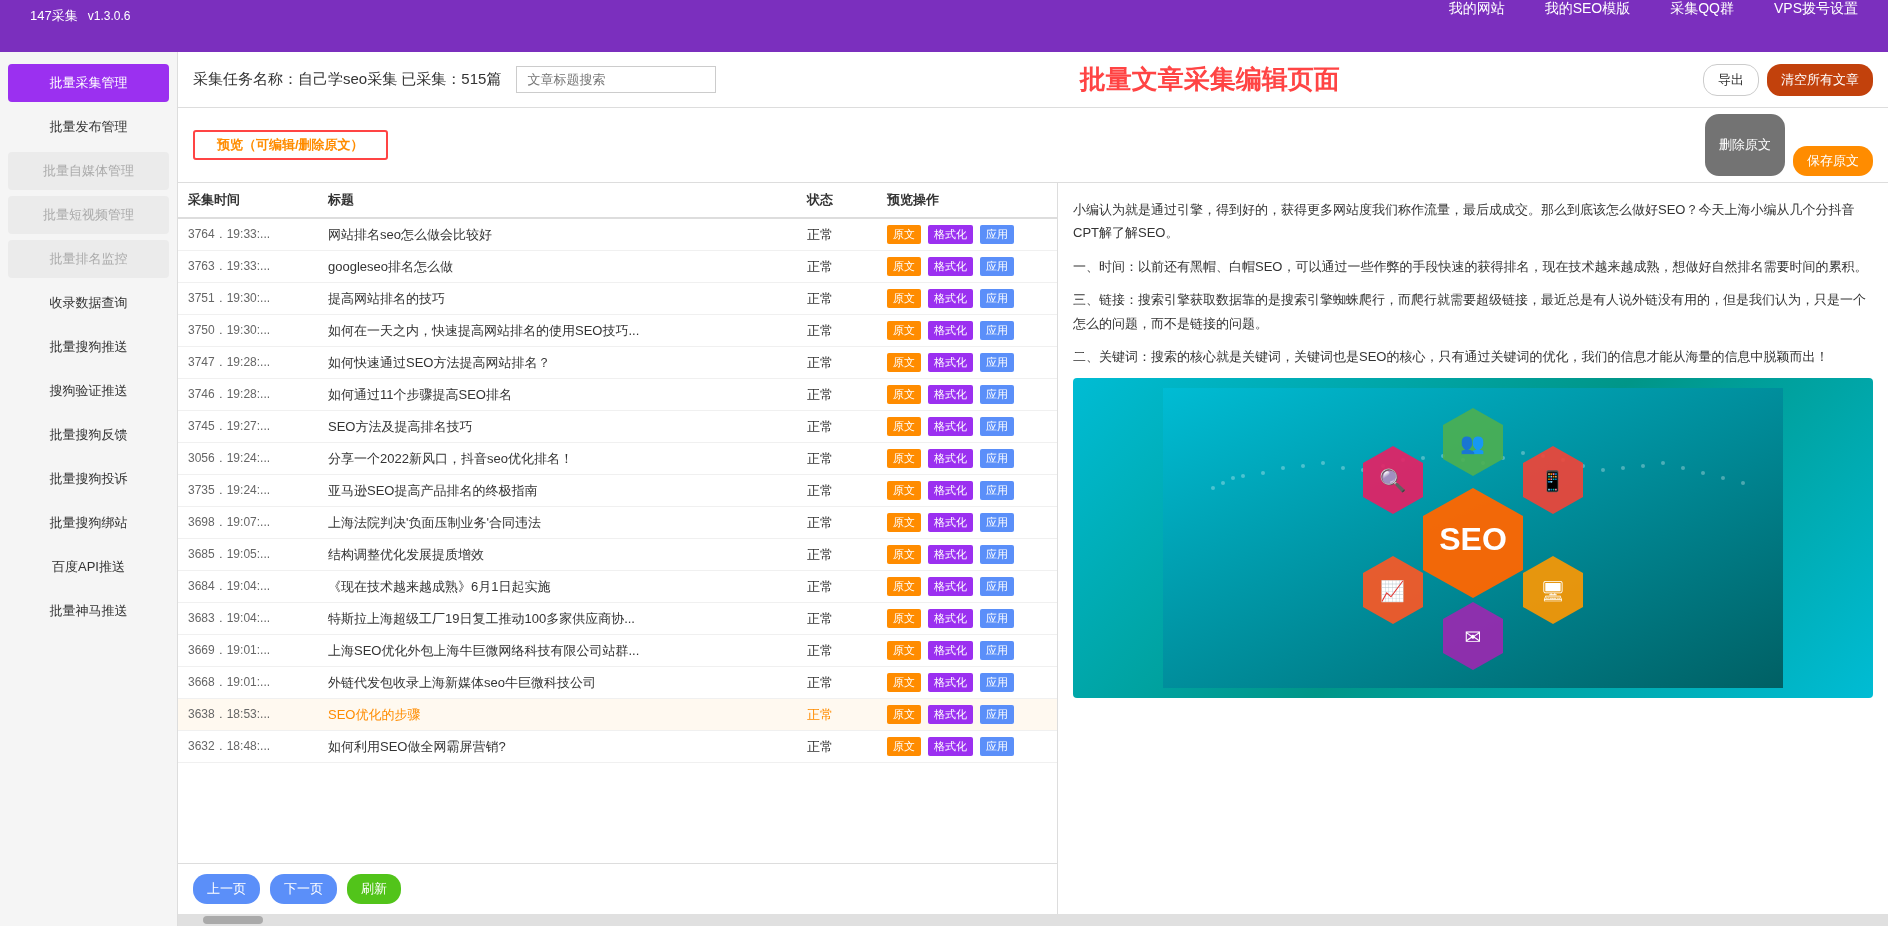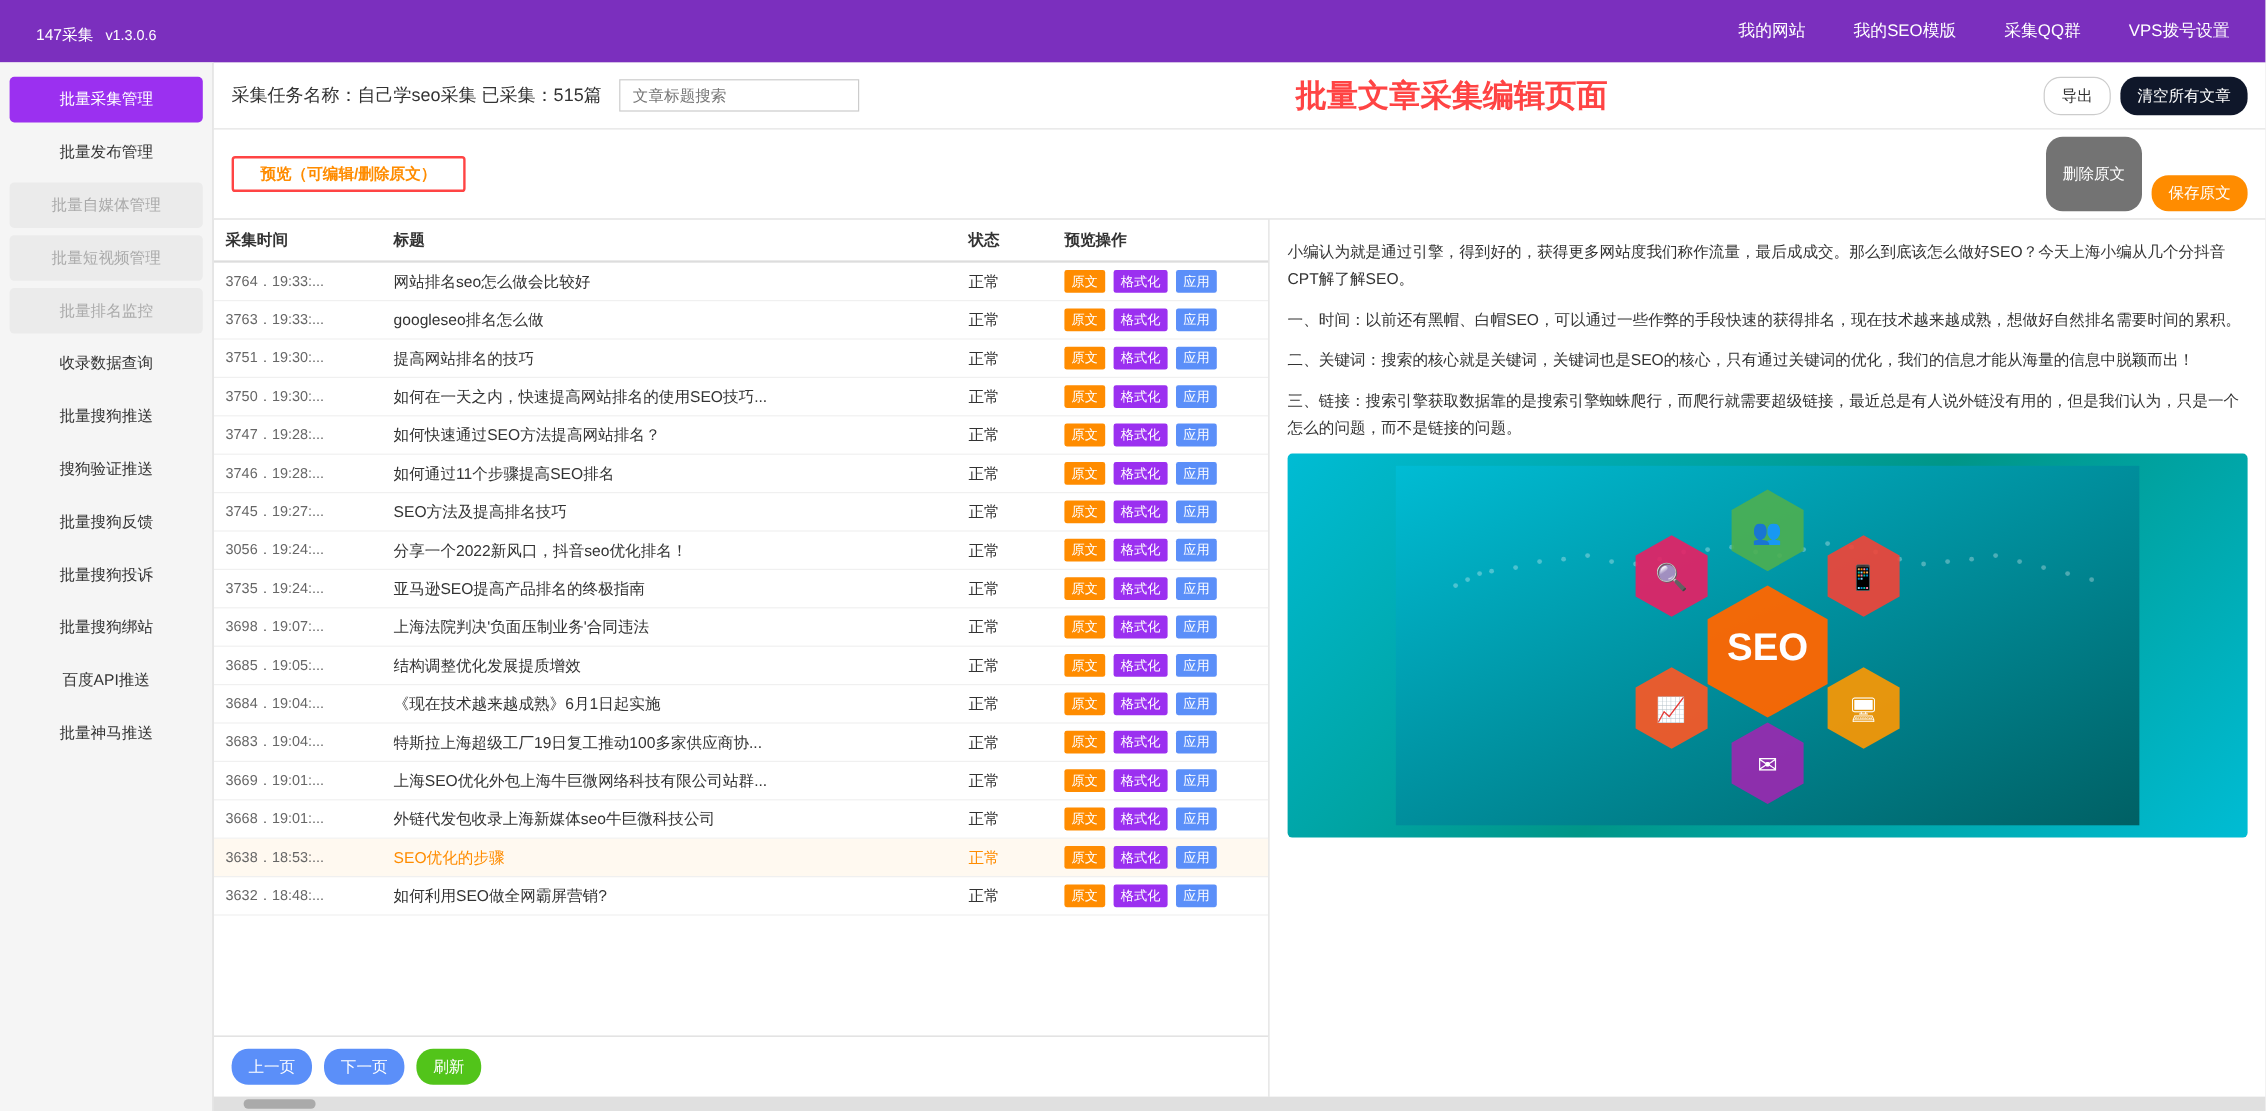--- a/index.html
+++ b/index.html
@@ -1,19 +1,19 @@
 <!DOCTYPE html>
 <html><head>
   <meta charset="utf-8">
   <style>
     * { margin: 0; padding: 0; box-sizing: border-box; }
     body { font-family: 'Microsoft YaHei', Arial, sans-serif; font-size: 13px; background: #f0f0f0; width: 1888px; min-height: 926px; overflow-x: hidden; }
 
     
-    .header { background: #7B2FBE; height: 52px; display: flex; align-items: center; justify-content: space-between; padding: 0 30px; }
+    .header { background: #7B2FBE; height: 52px; display: flex; justify-content: space-between; padding: 0 30px; }
     .header-logo { color: #fff; font-size: 22px; font-weight: bold; }
     .header-logo span { font-size: 13px; font-weight: normal; }
     .header-nav { display: flex; gap: 40px; }
     .header-nav a { color: #fff; text-decoration: none; font-size: 14px; cursor: pointer; }
 
     
     .layout { display: flex; height: calc(926px - 52px); }
 
     
     .sidebar { width: 178px; background: #f5f5f5; border-right: 1px solid #ddd; display: flex; flex-direction: column; padding: 10px 0; gap: 2px; overflow-y: auto; }
@@ -25,21 +25,21 @@
     .main { flex: 1; display: flex; flex-direction: column; overflow: hidden; }
 
     
     .topbar { background: #fff; padding: 10px 15px; display: flex; align-items: center; gap: 15px; border-bottom: 1px solid #ddd; flex-wrap: wrap; }
     .topbar-title { font-size: 15px; color: #333; white-space: nowrap; }
     .topbar-search { border: 1px solid #ccc; padding: 5px 10px; width: 200px; font-size: 13px; outline: none; }
     .topbar-big-title { font-size: 26px; font-weight: bold; color: #FF4444; flex: 1; text-align: center; }
     .topbar-actions { display: flex; gap: 8px; margin-left: auto; }
     .btn { padding: 6px 14px; border: none; cursor: pointer; font-size: 13px; border-radius: 14px; color: #fff; }
     .btn-export { background: #fff; color: #333; border: 1px solid #ccc; }
-    .btn-clear { background: #0f172a; }
+    .btn-clear { background: #c2410c; }
     .btn-delete-orig { background: #737373; }
     .btn-save-orig { background: #FF8C00; margin-top: 32px; }
     .btn-prev { background: #5B8FF9; }
     .btn-next { background: #5B8FF9; }
     .btn-refresh { background: #52C41A; }
 
     
     .preview-header { background: #fff; padding: 6px 15px; border-bottom: 1px solid #ddd; display: flex; align-items: center; justify-content: space-between; }
     .preview-label { border: 2px solid #ef4444; color: #FF8C00; padding: 4px 22px; font-size: 13px; font-weight: bold; border-radius: 3px; }
     .preview-actions { display: flex; gap: 8px; }
@@ -326,22 +326,22 @@
         <div class="pagination">
           <button class="btn btn-prev">上一页</button>
           <button class="btn btn-next">下一页</button>
           <button class="btn btn-refresh">刷新</button>
         </div>
       </div>
 
       <div class="preview-panel" id="preview-panel">
         <p>小编认为就是通过引擎，得到好的，获得更多网站度我们称作流量，最后成成交。那么到底该怎么做好SEO？今天上海小编从几个分抖音CPT解了解SEO。</p>
         <p>一、时间：以前还有黑帽、白帽SEO，可以通过一些作弊的手段快速的获得排名，现在技术越来越成熟，想做好自然排名需要时间的累积。</p>
+        <p>三、链接：搜索引擎获取数据靠的是搜索引擎蜘蛛爬行，而爬行就需要超级链接，最近总是有人说外链没有用的，但是我们认为，只是一个怎么的问题，而不是链接的问题。</p>
         <p>二、关键词：搜索的核心就是关键词，关键词也是SEO的核心，只有通过关键词的优化，我们的信息才能从海量的信息中脱颖而出！</p>
-        <p>三、链接：搜索引擎获取数据靠的是搜索引擎蜘蛛爬行，而爬行就需要超级链接，最近总是有人说外链没有用的，但是我们认为，只是一个怎么的问题，而不是链接的问题。</p>
 
         <div class="seo-image">
           <svg width="620" height="300" viewBox="0 0 620 300" xmlns="http://www.w3.org/2000/svg">
 
             <defs>
               <linearGradient id="bgGrad" x1="0%" y1="0%" x2="100%" y2="100%">
                 <stop offset="0%" style="stop-color:#00BCD4;stop-opacity:1"></stop>
                 <stop offset="100%" style="stop-color:#006064;stop-opacity:1"></stop>
               </linearGradient>
 

